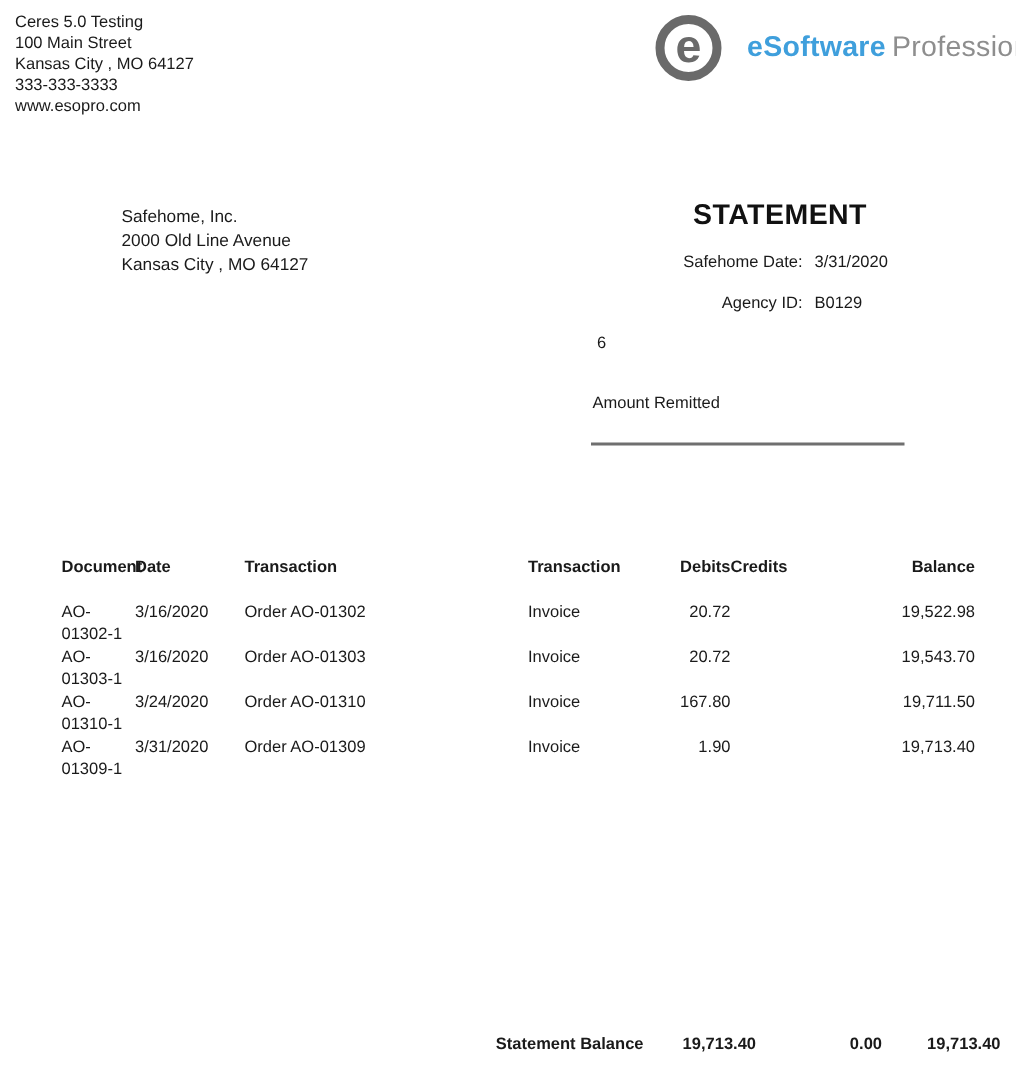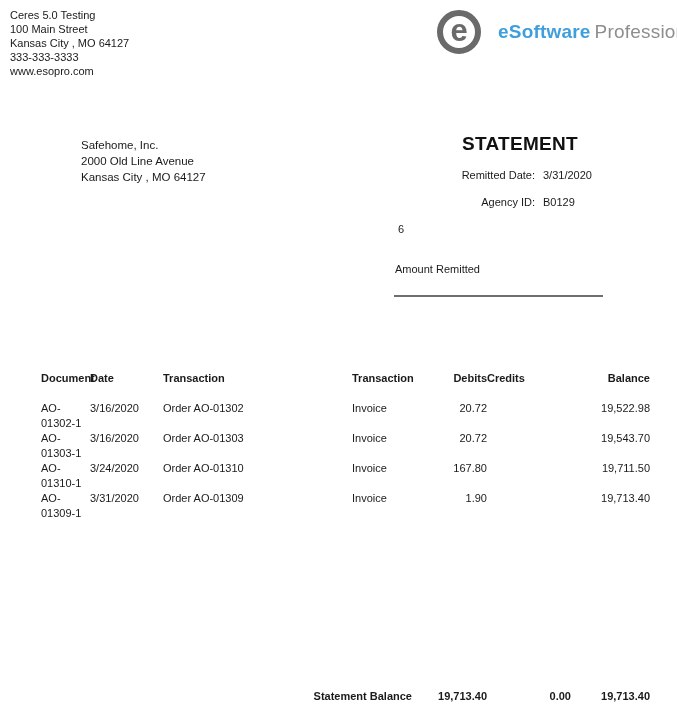--- a/index.html
+++ b/index.html
@@ -133,20 +133,21 @@
 
   
   .summary-row {
     position: absolute;
     left: 0;
     top: 689px;
     display: flex;
     font-size: 11px;
     font-weight: bold;
     line-height: 14px;
+    padding-left: 17px;
   }
   .s-label { width: 412px; text-align: right; }
   .s-deb   { width: 75px;  text-align: right; }
   .s-cre   { width: 84px;  text-align: right; }
   .s-bal   { width: 79px;  text-align: right; }
 </style>
 </head>
 <body>
 
 <div class="page">
@@ -170,21 +171,21 @@
 
   <div class="recipient-block">
     <div>Safehome, Inc.</div>
     <div>2000 Old Line Avenue</div>
     <div>Kansas City , MO 64127</div>
   </div>
 
   <div class="statement-block">
     <div class="statement-title">STATEMENT</div>
     <div class="statement-field">
-      <span class="f-label">Remitted Date:</span>
+      <span class="f-label">Safehome Date:</span>
       <span class="f-value">3/31/2020</span>
     </div>
     <div class="statement-field">
       <span class="f-label">Agency ID:</span>
       <span class="f-value">B0129</span>
     </div>
     <div class="statement-field">
       <span class="f-value">6</span>
     </div>
   </div>

